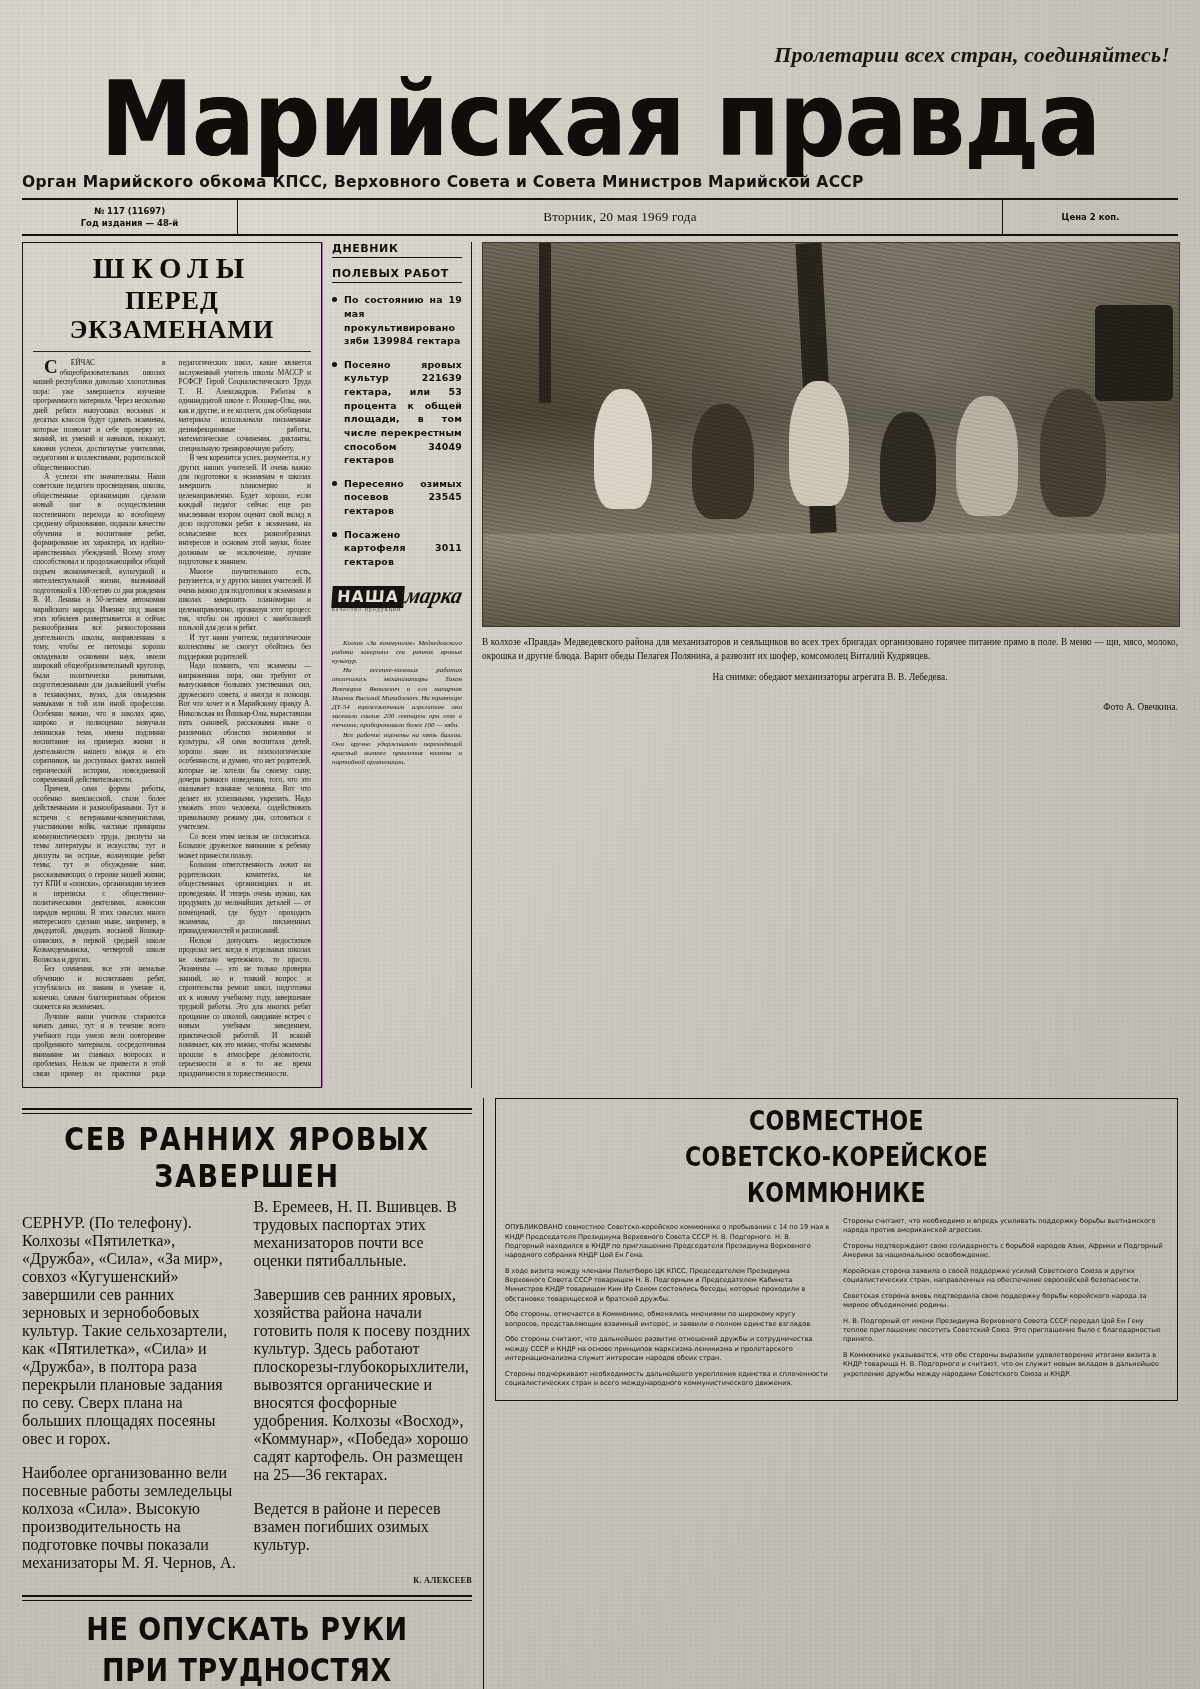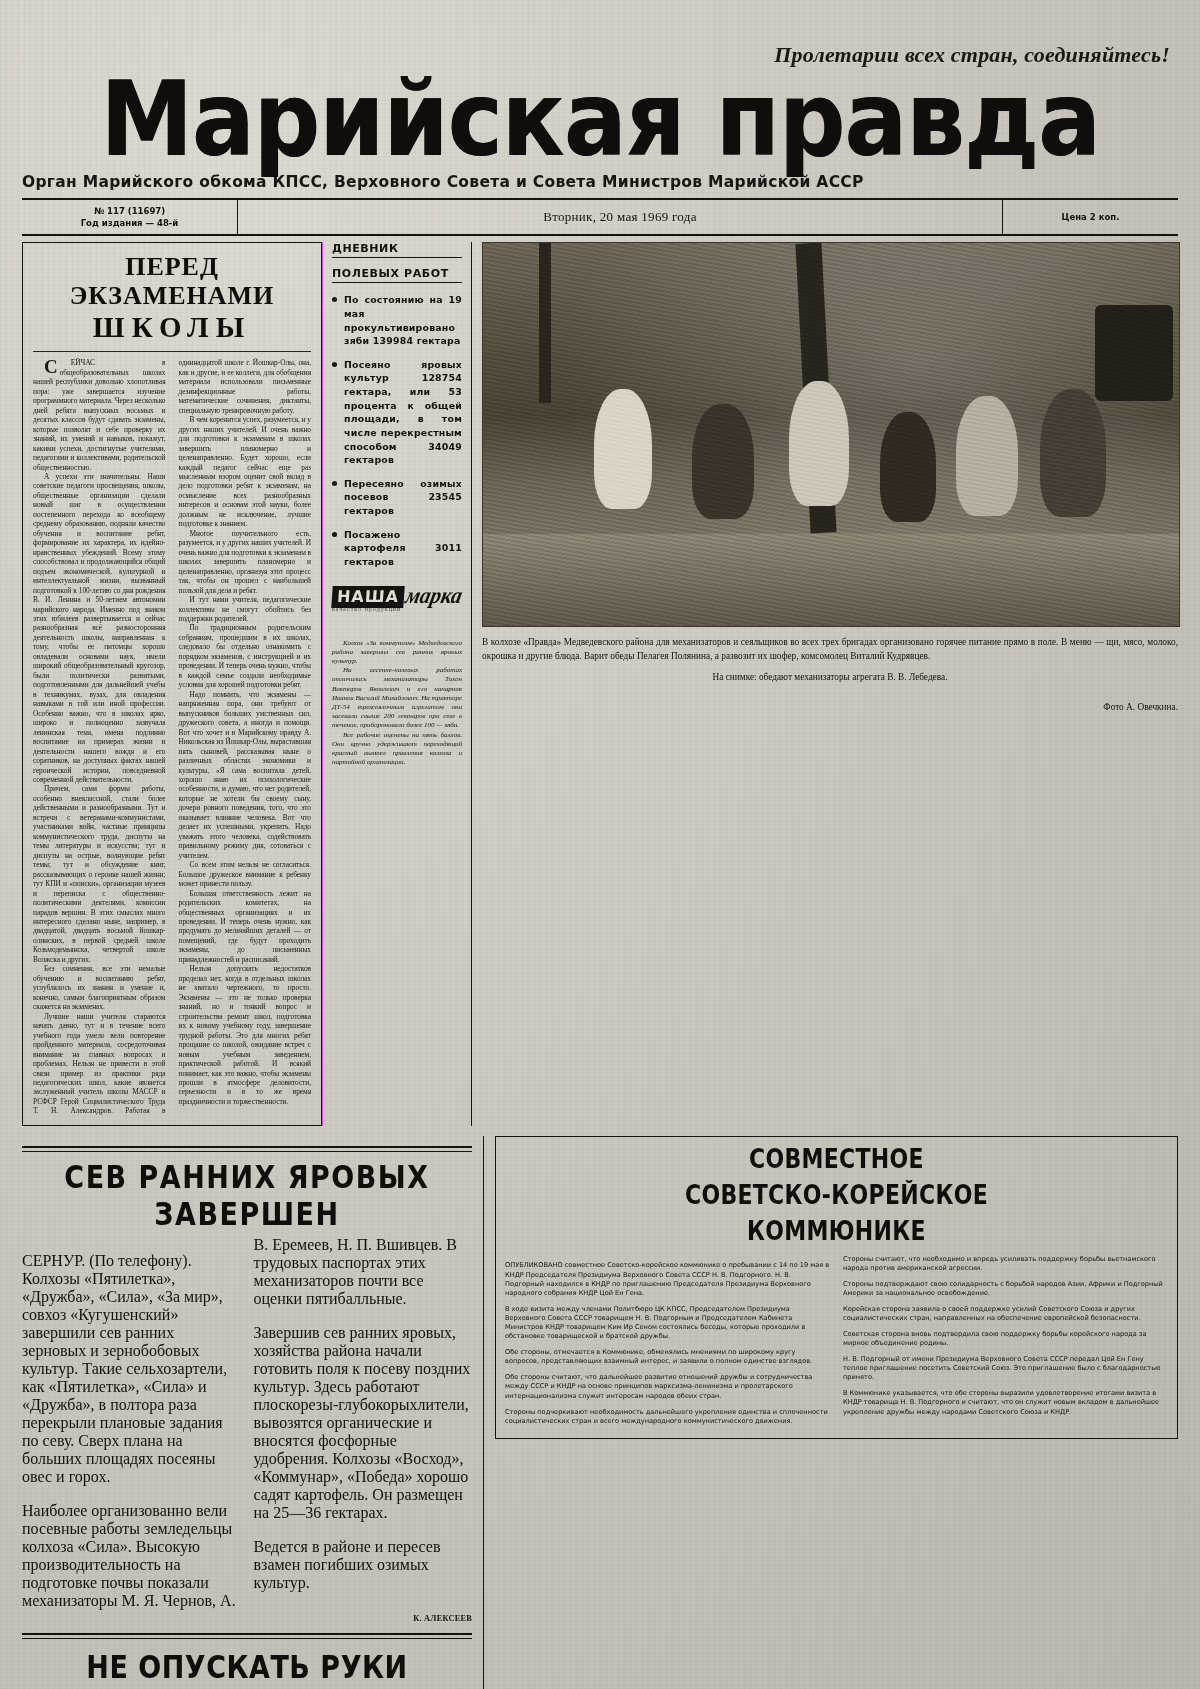--- a/index.html
+++ b/index.html
@@ -176,47 +176,46 @@
       <div class="date">Вторник, 20 мая 1969 года</div>
       <div class="sep"></div>
       <div class="price">Цена 2 коп.</div>
     </div>
   </div>
 
   <div class="main">
 
     <div class="c1 col">
       <div class="boxed">
+        <h1 class="art h-shkoly">ШКОЛЫ</h1>
         <h1 class="art h-pered">ПЕРЕД ЭКЗАМЕНАМИ</h1>
-        <h1 class="art h-shkoly">ШКОЛЫ</h1>
         <div class="hr-thin"></div>
         <div class="cols2">
           <p class="first">СЕЙЧАС в общеобразовательных школах нашей республики довольно хлопотливая пора: уже завершается изучение программного материала. Через несколько дней ребята выпускных восьмых и десятых классов будут сдавать экзамены, которые позволят и себе проверку их знаний, их умений и навыков, покажут, какими успехи, достигнутые учителями, педагогами и коллективами, родительской общественностью.</p>
           <p>А успехи эти значительны. Наши советские педагоги просвещения, школы, общественные организации сделали новый шаг в осуществлении постепенного перехода ко всеобщему среднему образованию, подняли качество обучения и воспитание ребят, формирование их характера, их идейно-нравственных убеждений. Всему этому способствовал и продолжающийся общий подъем экономической, культурной и интеллектуальной жизни, вызванный подготовкой к 100-летию со дня рождения В. И. Ленина и 50-летием автономии марийского народа. Именно под знаком этих юбилеев развертывается и сейчас разнообразная всё разносторонняя деятельность школы, направленная к тому, чтобы ее питомцы хорошо овладевали основами наук, имели широкий общеобразовательный кругозор, были политически развитыми, подготовленными для дальнейшей учебы в техникумах, вузах, для овладения навыками в той или иной профессии. Особенно важно, что в школах ярко, широко и полноценно зазвучала ленинская тема, имена подлинно воспитание на примерах жизни и деятельности нашего вождя и его соратников, на доступных фактах нашей героической истории, повседневной современной действительности.</p>
           <p>Причем, сами формы работы, особенно внеклассной, стали более действенными и разнообразными. Тут и встречи с ветеранами-коммунистами, участниками войн, частные принципы коммунистического труда, диспуты на темы литературы и искусства; тут и диспуты на острые, волнующие ребят темы; тут и обсуждение книг, рассказывающих о героике нашей жизни; тут КПИ и «поиски», организации музеев и переписка с общественно-политическими деятелями, комиссии парадов вершин. В этих смыслах много интересного сделано ныне, например, в двадцатой, двадцать восьмой йошкар-олинских, в первой средней школе Козьмодемьянска, четвертой школе Волжска и других.</p>
           <p>Без сомнения, все эти немалые обучению и воспитанию ребят, углублялось их знания и умение и, конечно, самым благоприятным образом скажется на экзаменах.</p>
           <p>Лучшие наши учителя стараются начать давно, тут и в течение всего учебного года умело вели повторение пройденного материала, сосредоточивая внимание на главных вопросах и проблемах. Нельзя не привести в этой связи пример из практики ряда педагогических школ, какие является заслуженный учитель школы МАССР и РСФСР Герой Социалистического Труда Т. Н. Александров. Работая в одиннадцатой школе г. Йошкар-Олы, она, как и другие, и ее коллеги, для обобщения материала использовали письменные дезинфекционные работы, математические сочинения, диктанты, специальную тренировочную работу.</p>
           <p>В чем коренится успех, разумеется, и у других наших учителей. И очень важно для подготовки к экзаменам в школах завершить планомерно и целенаправленно. Будет хорошо, если каждый педагог сейчас еще раз мысленным взором оценит свой вклад в дело подготовки ребят к экзаменам, на осмысление всех разнообразных интересов и основам этой науки, более должным не исключение, лучшие подготовке к знанием.</p>
           <p>Многое поучительного есть, разумеется, и у других наших учителей. И очень важно для подготовки к экзаменам в школах завершить планомерно и целенаправленно, организуя этот процесс так, чтобы он прошел с наибольшей пользой для дела и ребят.</p>
           <p>И тут нами учителя, педагогические коллективы не смогут обойтись без поддержки родителей.</p>
-          <p>По традиционным родительским собраниям, прошедшим в их школах, следовало бы отдельно ознакомить с порядком экзаменов, с инструкцией и их проведении. И теперь очень нужно, чтобы в каждой семье создали необходимые условия для хорошей подготовки ребят.</p>
           <p>Надо помнить, что экзамены — напряженная пора, они требуют от выпускников больших умственных сил, дружеского совета, а иногда и помощи. Вот что хочет и в Марийскому правду А. Никольская из Йошкар-Олы, выраставшая пять сыновей, рассказывая ныне о различных областях экономики и культуры, «Я сама воспитала детей, хорошо знаю их психологические особенности, и думаю, что нет родителей, которые не хотели бы своему сыну, дочери ровного поведения, того, что это оказывает влияние человека. Вот что делает их успешными, укрепить. Надо уважать этого человека, содействовать правильному режиму дня, сотоваться с учителем.</p>
           <p>Со всем этим нельзя не согласиться. Большое дружеское внимание к ребенку может принести пользу.</p>
           <p>Большая ответственность лежит на родительских комитетах, на общественных организациях и их проведении. И теперь очень нужно, как продумать до мельчайших деталей — от помещений, где будут проходить экзамены, до письменных принадлежностей и расписаний.</p>
           <p>Нельзя допускать недостатков проделал нет, когда в отдельных школах не хватало чертежного, то просто. Экзамены — это не только проверка знаний, но и тонкий вопрос и строительства ремонт школ, подготовка их к новому учебному году, завершение трудной работы. Это для многих ребят прощание со школой, ожидание встреч с новым учебным заведением, практической работой. И всякий понимает, как это важно, чтобы экзамены прошли в атмосфере деловитости, серьезности и в то же время праздничности и торжественности.</p>
         </div>
       </div>
     </div>
 
     <div class="c2 col" style="border-left:1px solid #d946ef;border-right:1px solid #15120f;">
       <div class="dn-head">ДНЕВНИК</div>
       <div class="dn-head dn-head2">ПОЛЕВЫХ РАБОТ</div>
       <ul class="bullets">
         <li>По состоянию на 19 мая прокультивировано зяби 139984 гектара</li>
-        <li>Посеяно яровых культур 128754 гектара, или 53 процента к общей площади, в том числе перекрестным способом 34049 гектаров</li>
+        <li>Посеяно яровых культур 221639 гектара, или 53 процента к общей площади, в том числе перекрестным способом 34049 гектаров</li>
         <li>Пересеяно озимых посевов 23545 гектаров</li>
         <li>Посажено картофеля 3011 гектаров</li>
       </ul>
       <div class="stamp">
         <span class="nasha">НАША</span><span class="marka">марка</span>
         <div class="sub">качество продукции</div>
       </div>
       <div class="tiny">
         <p>Колхоз «За коммунизм» Медведевского района завершил сев ранних яровых культур.</p>
         <p>На весенне-полевых работах отличились механизаторы Тихон Викторов Яковлевич и его напарник Иванов Василий Михайлович. На тракторе ДТ-54 трехсеялочным агрегатом они засевали свыше 200 гектаров при севе в течение, прибороновали более 100 — зяби.</p>

